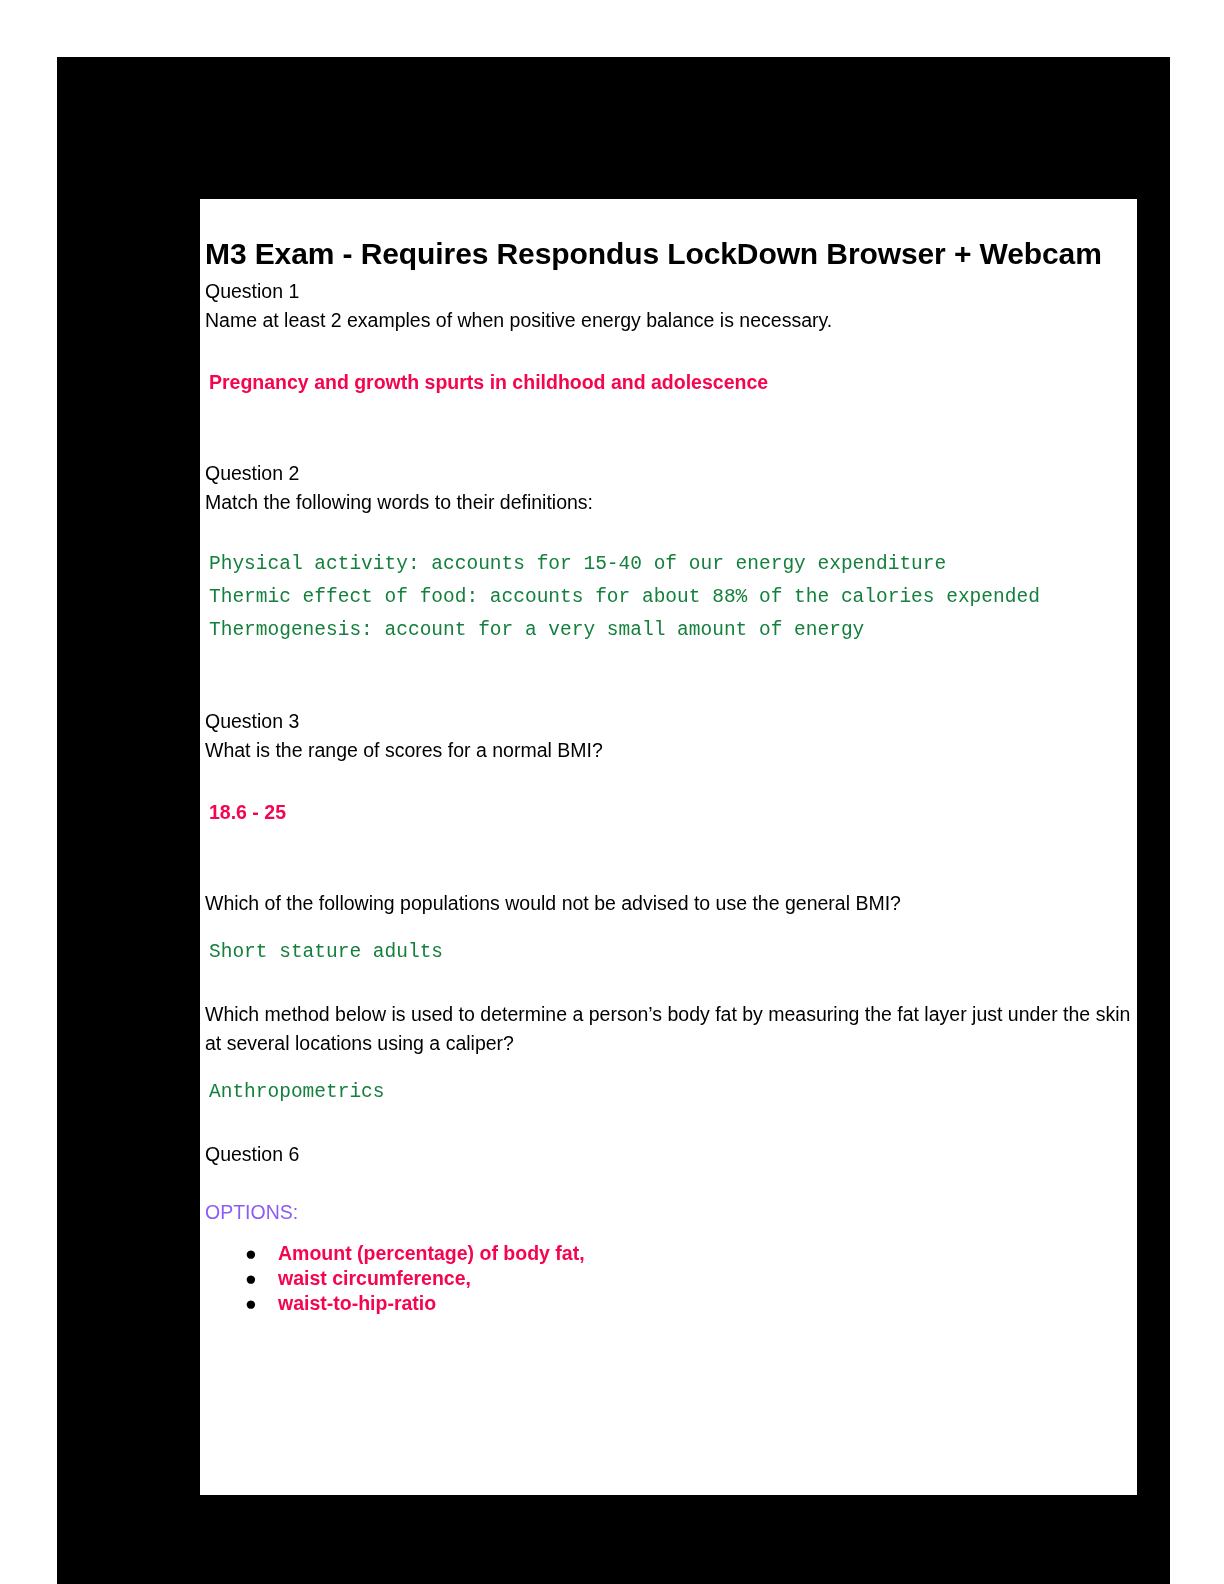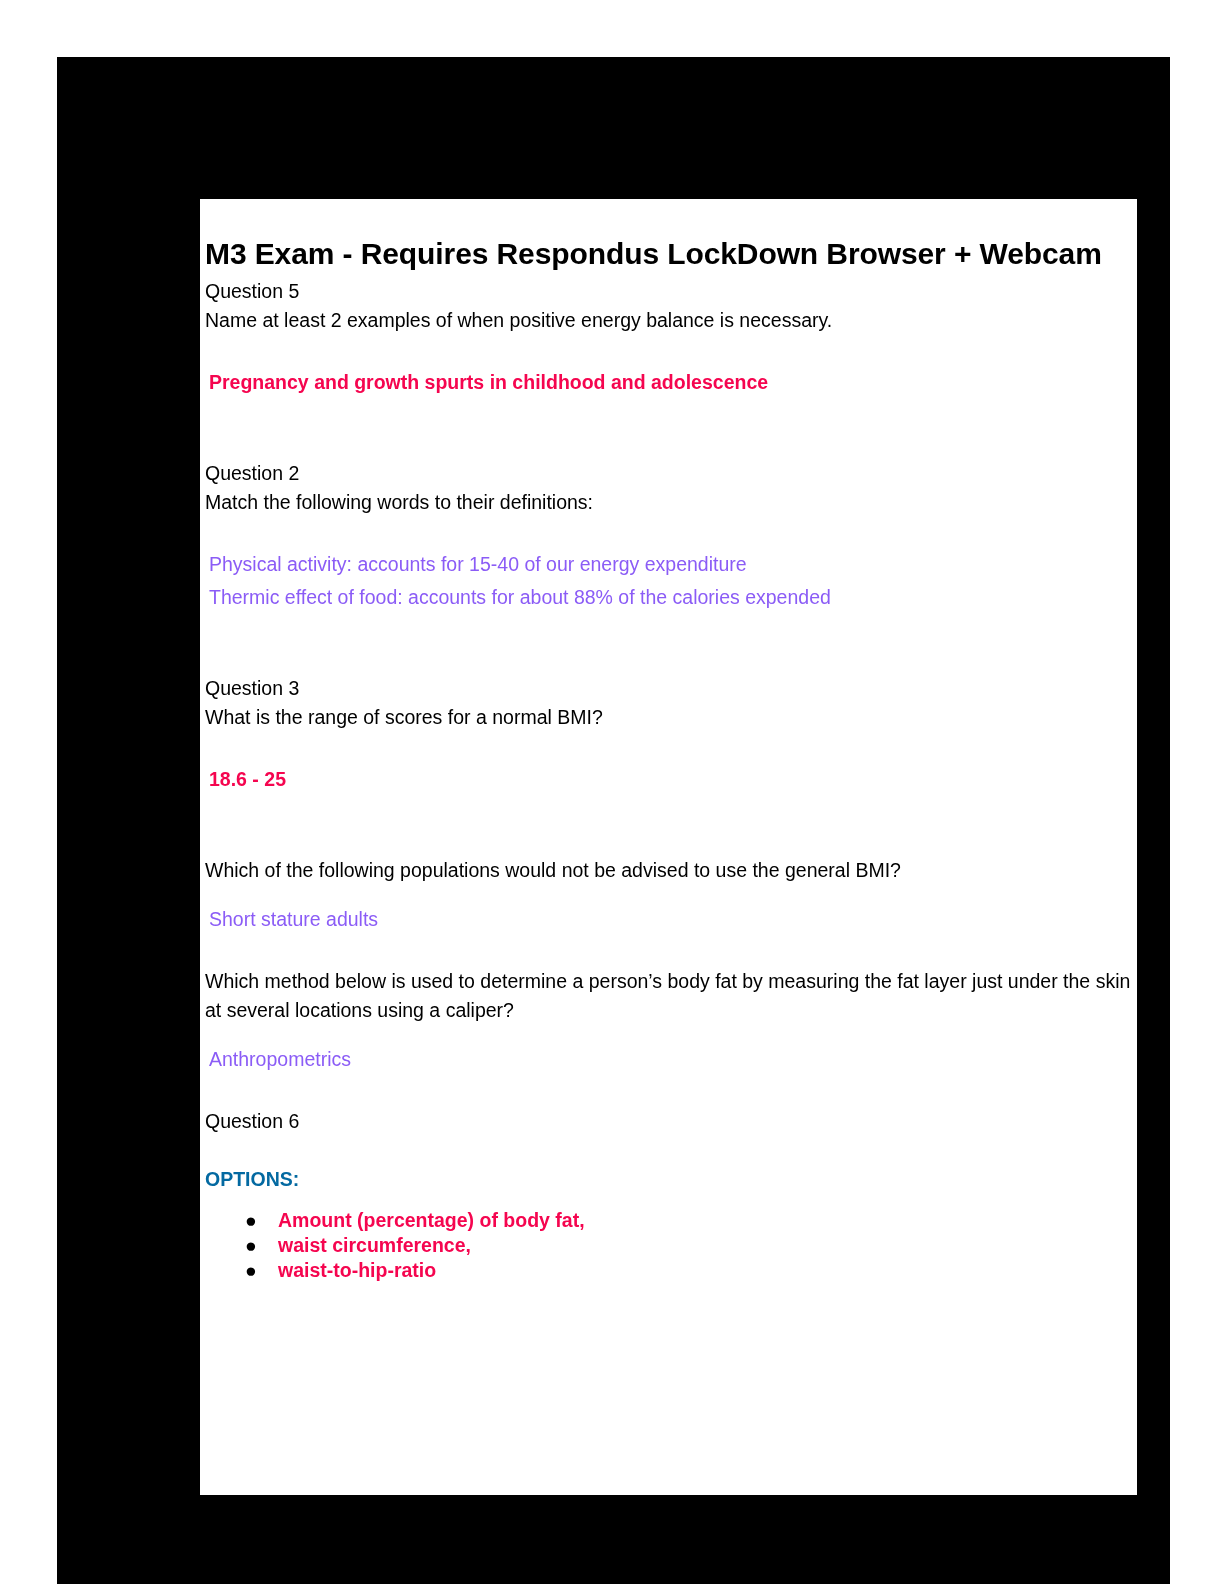--- a/index.html
+++ b/index.html
@@ -66,37 +66,38 @@
     white-space: pre-wrap;
   }
 
   .answer {
     font-size: 19.5px;
     line-height: 29px;
     margin: 4px;
     white-space: pre-wrap;
   }
   .answer.red {
-    color: #8b5cf6;
+    color: #15803d;
     font-weight: normal;
+    font-family: Liberation Mono, monospace;
   }
   .answer.crimson {
     color: #F5054F;
     font-weight: bold;
   }
 
   .spacer-lg { height: 58px; }
   .spacer-md { height: 29px; }
   .spacer-sm { height: 16px; }
 
   .options-heading {
     font-size: 19.5px;
     line-height: 29px;
-    font-weight: bold;
-    color: #0369a1;
+    font-weight: normal;
+    color: #8b5cf6;
     margin: 0;
   }
 
   ul.options-list {
     list-style: none;
     margin: 14px 0 0 0;
     padding: 0;
   }
   ul.options-list li {
     position: relative;
@@ -118,34 +119,35 @@
 </head>
 <body>
 
 <div id="scan-frame">
   <div id="page-sheet">
     <div id="doc-body">
 
       <h1 class="doc-title">M3 Exam - Requires Respondus LockDown Browser + Webcam</h1>
 
       <div class="q-block">
-        <p class="q-label">Question 5</p>
+        <p class="q-label">Question 1</p>
         <p class="q-text">Name at least 2 examples of when positive energy balance is necessary.</p>
         <div class="spacer-md"></div>
         <p class="answer crimson">Pregnancy and growth spurts in childhood and adolescence</p>
       </div>
 
       <div class="spacer-lg"></div>
 
       <div class="q-block">
         <p class="q-label">Question 2</p>
         <p class="q-text">Match the following words to their definitions:</p>
         <div class="spacer-md"></div>
         <p class="answer red">Physical activity: accounts for 15-40 of our energy expenditure</p>
         <p class="answer red">Thermic effect of food: accounts for about 88% of the calories expended</p>
+        <p class="answer red">Thermogenesis: account for a very small amount of energy</p>
       </div>
 
       <div class="spacer-lg"></div>
 
       <div class="q-block">
         <p class="q-label">Question 3</p>
         <p class="q-text">What is the range of scores for a normal BMI?</p>
         <div class="spacer-md"></div>
         <p class="answer crimson">18.6 - 25</p>
       </div>

